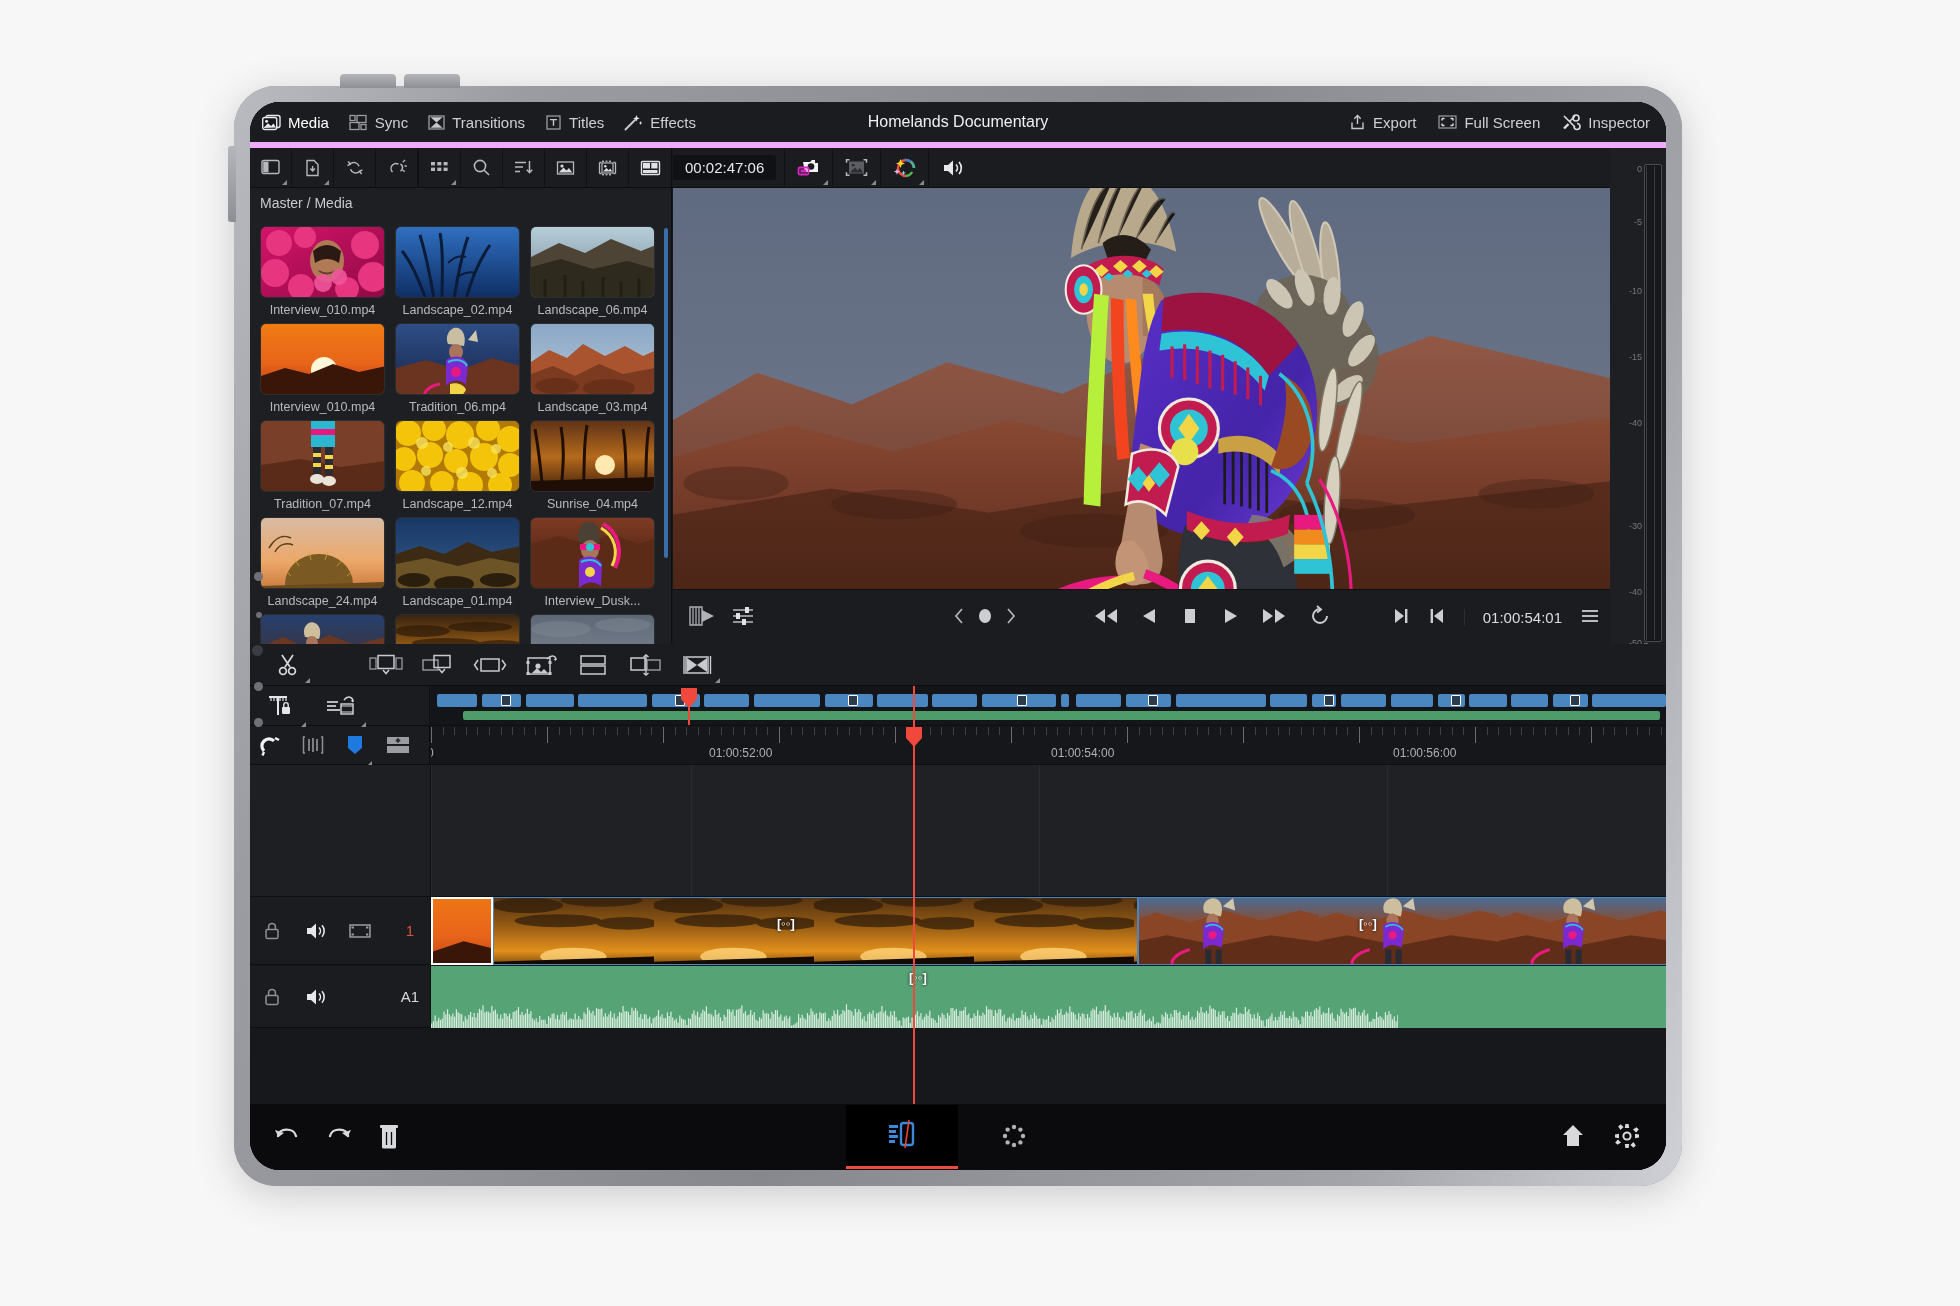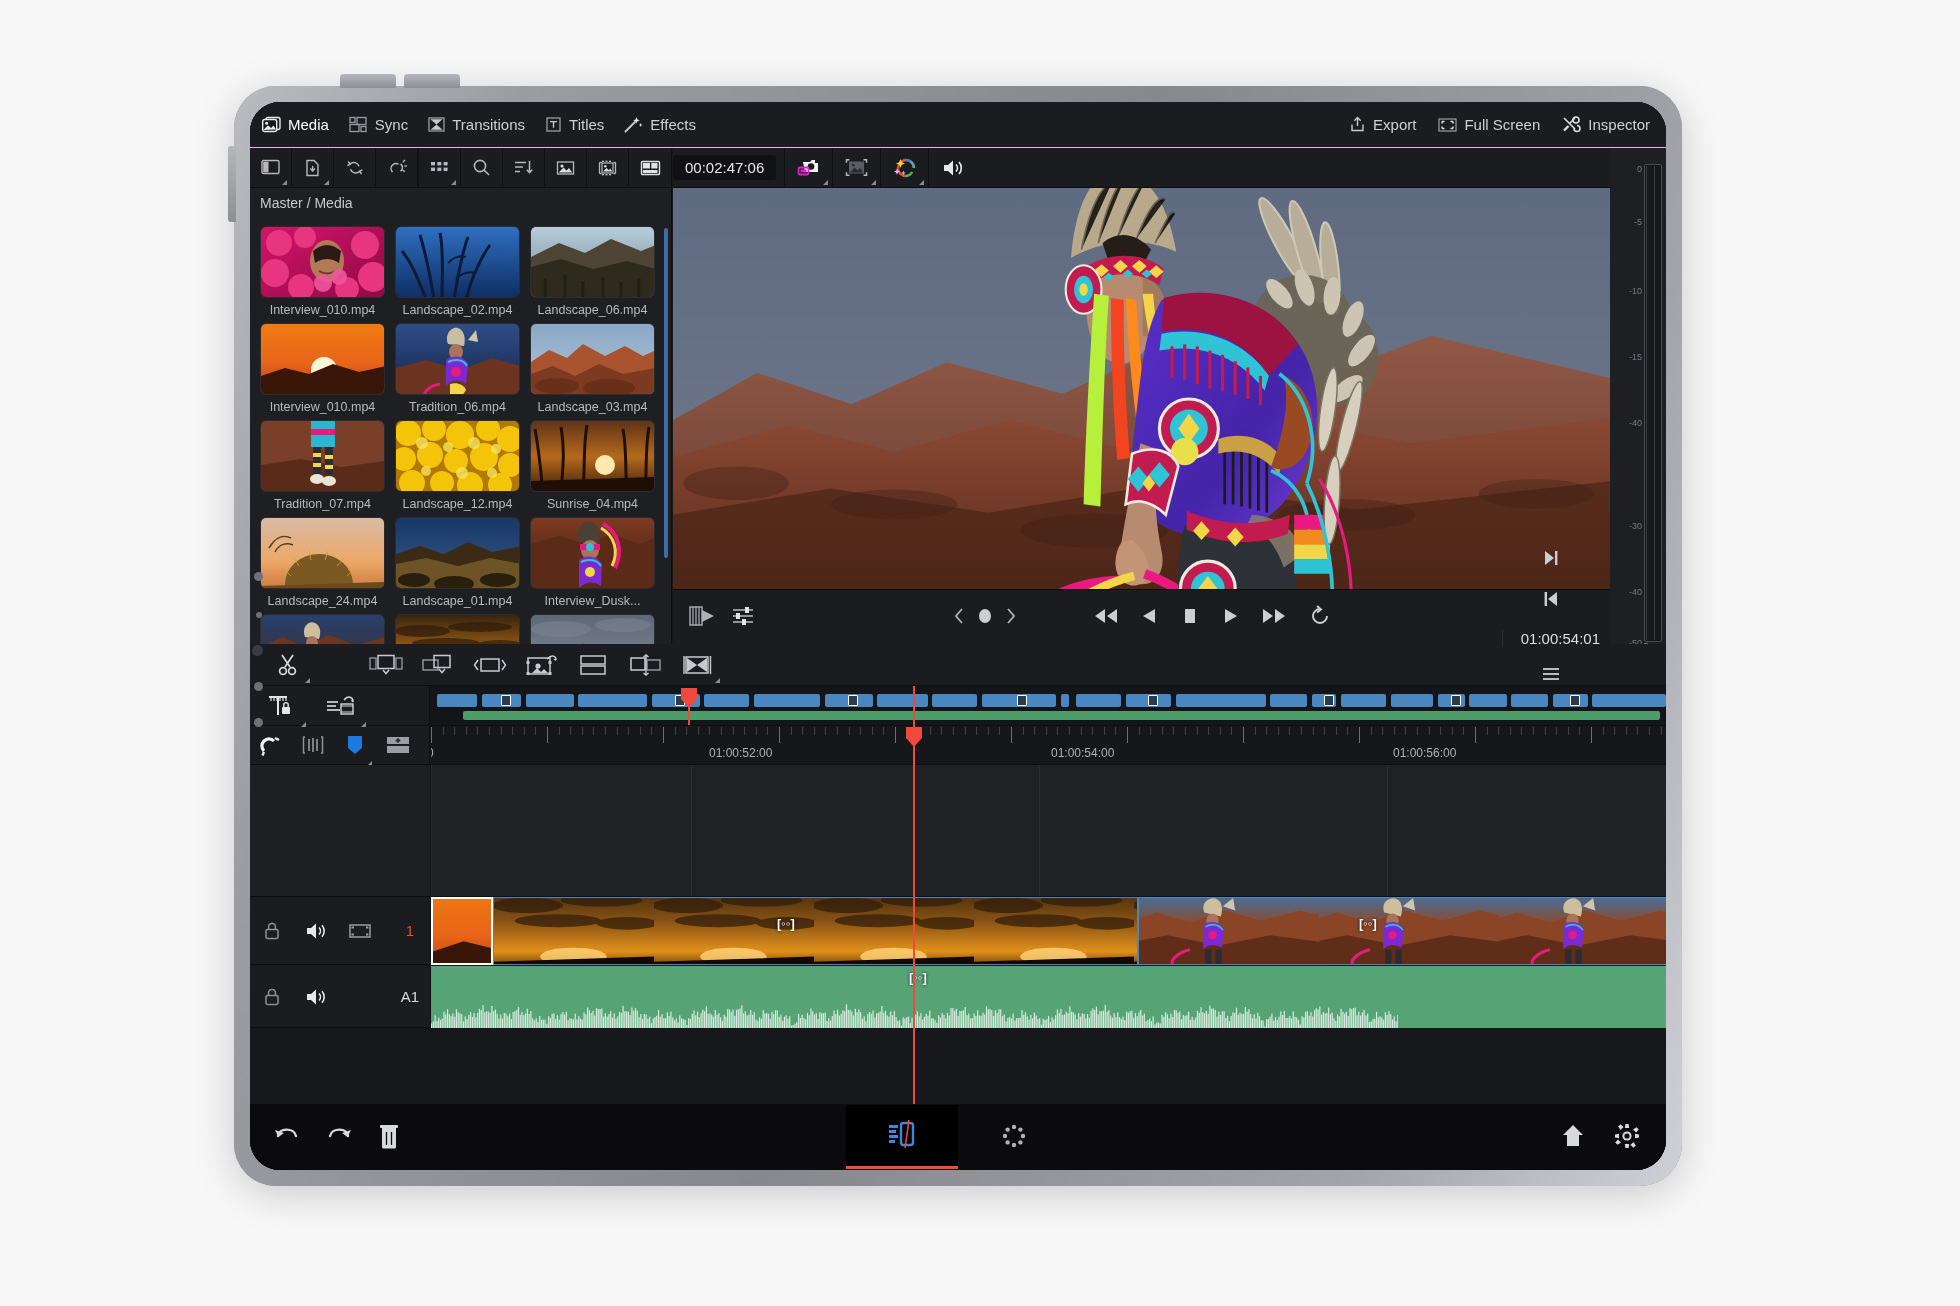--- a/index.html
+++ b/index.html
@@ -53,21 +53,21 @@
     background: #000;
     color: #d7d8da;
     font-size: 15px;
   }
 
   
   .topbar {
     position: absolute; left:0; top:0; width:100%; height: 46px;
     background: #1b1c1f;
     display: flex; align-items: center;
-    border-bottom: 1px solid #f0abfc;
+    border-bottom: 6px solid #f0abfc;
     gap: 37px;
   }
   .topbar-left { display:flex; align-items:center; gap:20px; padding-left:12px; }
   .topbar-right { display:flex; align-items:center; gap:22px; padding-right:16px; margin-left:auto; }
   .menu-item { display:flex; align-items:center; gap:7px; color:#cfd0d3; font-size:15px; cursor:default; }
   .menu-item.active { color:#fff; }
   .app-title {
     position:absolute; left:0; right:0; text-align:center;
     color:#f0f0f2; font-size:16px; pointer-events:none;
   }
@@ -139,21 +139,21 @@
   .video-frame { width:100%; height:100%; position:relative; overflow:hidden; }
 
   .transport {
     position:absolute; left:0; right:0; bottom:0; height:55px;
     background:#1b1c20; display:flex; align-items:center;
     border-top:1px solid #0d0e10;
   }
   .tr-grp { display:flex; align-items:center; gap:22px; }
   .tr-left { padding-left:16px; gap:16px; }
   .tr-center { position:absolute; left:0; right:0; justify-content:center; }
-  .tr-right { margin-left:auto; padding-right:10px; gap:18px; z-index:2;flex-direction:column;}
+  .tr-right { margin-left:auto; padding-right:10px; gap:18px; z-index:2;}
   .tr-tc { font-size:15px; color:#dcdde0; border-left:1px solid #2c2d32; padding-left:18px; }
 
   
   .meter-col { position:absolute; right:0; top:0; width:56px; bottom:0; background:#1e1f23; }
   .meter-scale { position:absolute; left:2px; top:14px; width:30px; height:480px; }
   .meter-tick { position:absolute; right:0; font-size:9px; color:#76787e; white-space:nowrap;}
   .meter-tick::after{ content:""; position:absolute; right:-6px; top:5px; width:4px; height:1px; background:#6a6c72;}
   .meter-bars {
     position:absolute; left:34px; top:16px; width:18px; height:478px;
     border:1px solid #4a4c52; border-radius:2px; background:#141518;
@@ -295,20 +295,21 @@
                 <svg width="19" height="17" viewBox="0 0 19 17">
             <path d="M1.5 15.5 L11 6" stroke="#c6c8cd" stroke-width="2" stroke-linecap="round"></path>
             <path d="M12.5 1 l0.9 2.4 l2.4 0.9 l-2.4 0.9 l-0.9 2.4 l-0.9 -2.4 l-2.4 -0.9 l2.4 -0.9 Z" fill="#e9eaec"></path>
             <path d="M16.6 7 l0.55 1.4 l1.4 0.55 l-1.4 0.55 l-0.55 1.4 l-0.55 -1.4 l-1.4 -0.55 l1.4 -0.55 Z" fill="#e9eaec"></path>
           </svg>
               </span>
           <span>Effects</span>
         </div>
       </div>
 
+      <div class="app-title">Homelands Documentary</div>
 
       <div class="topbar-right">
         <div class="menu-item">
           <span class="ic">
                 <svg width="17" height="17" viewBox="0 0 17 17">
             <path d="M3 8.5 V14.5 H14 V8.5" fill="none" stroke="#c6c8cd" stroke-width="1.4"></path>
             <path d="M8.5 1.5 V10" stroke="#c6c8cd" stroke-width="1.4"></path>
             <path d="M5.3 4.8 L8.5 1.5 L11.7 4.8" fill="none" stroke="#c6c8cd" stroke-width="1.4"></path>
           </svg>
               </span>

